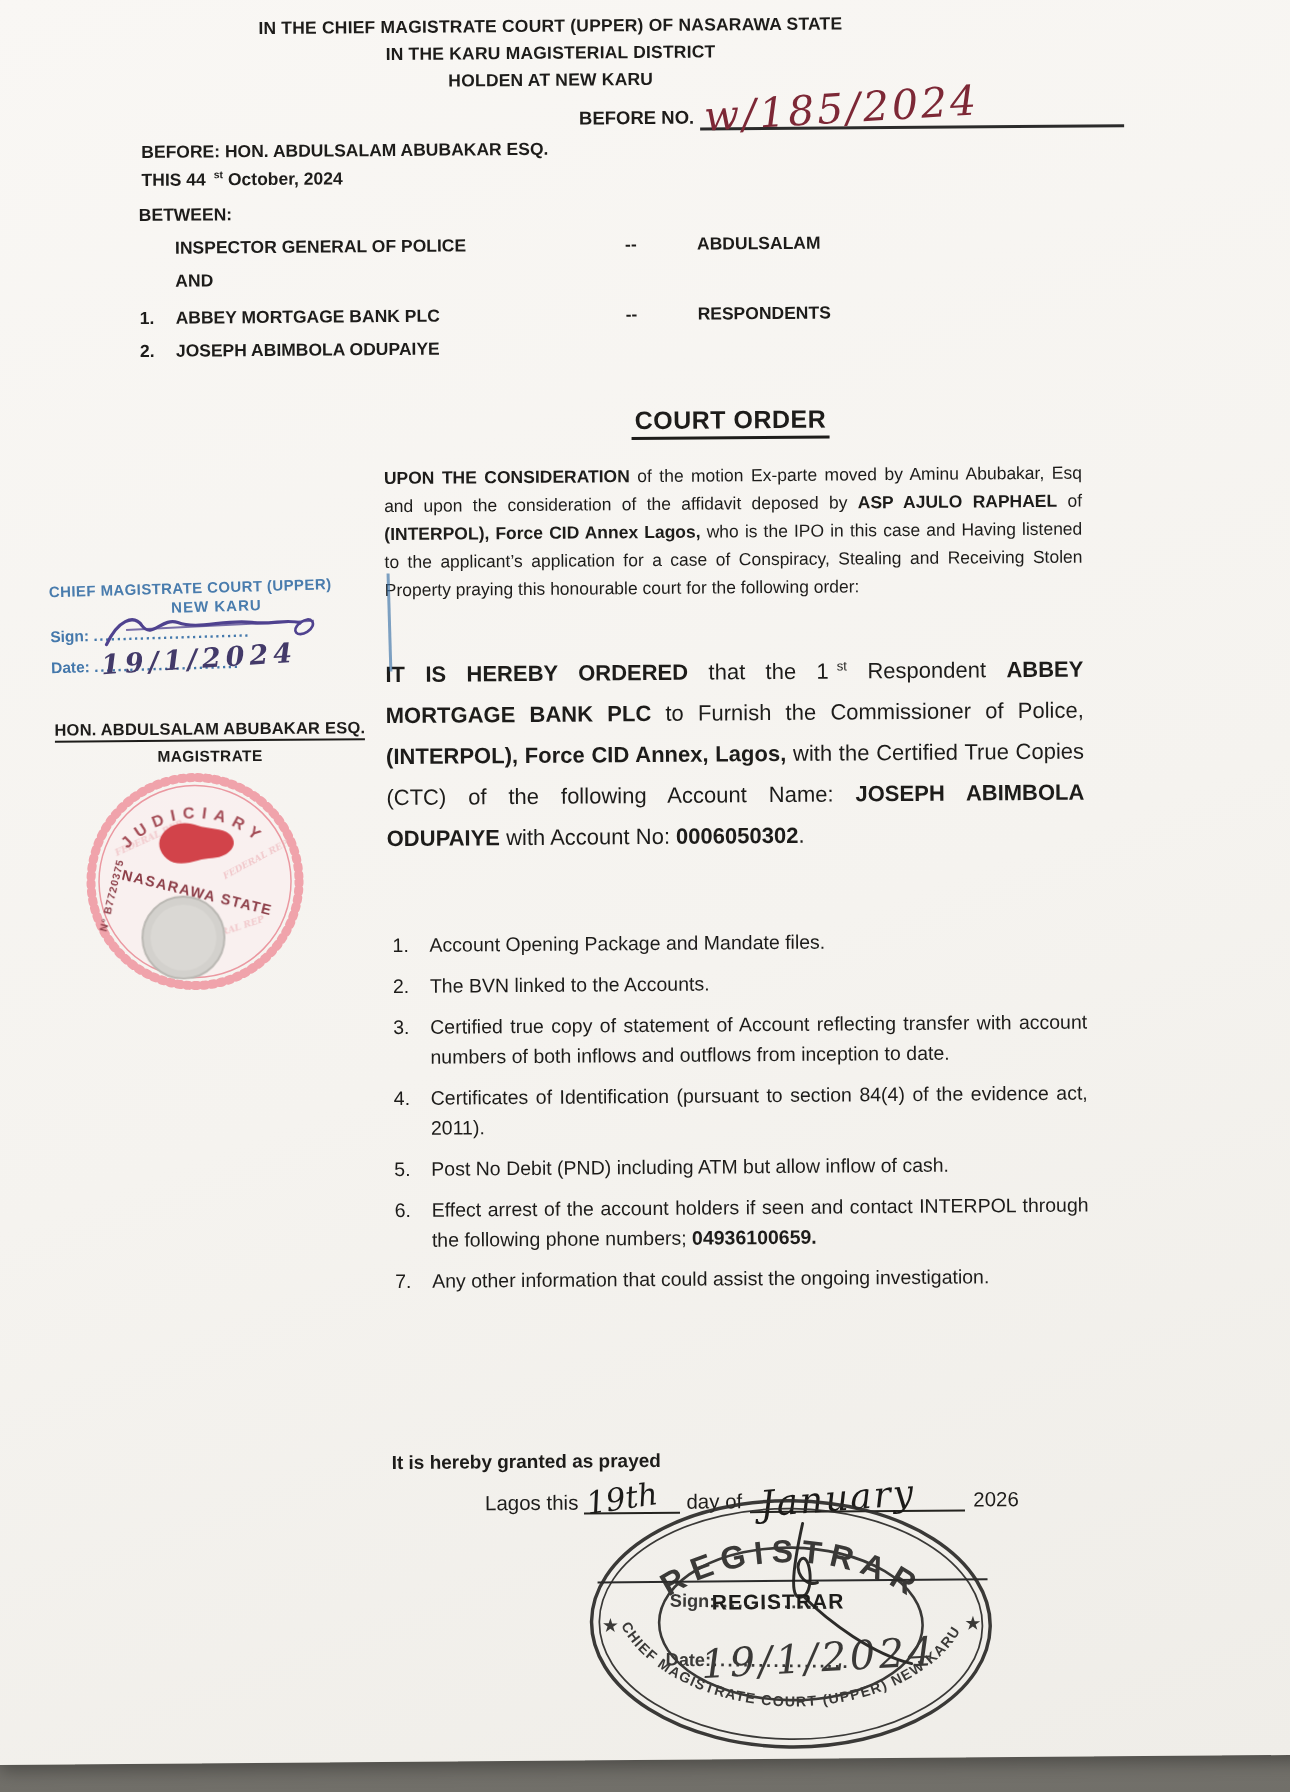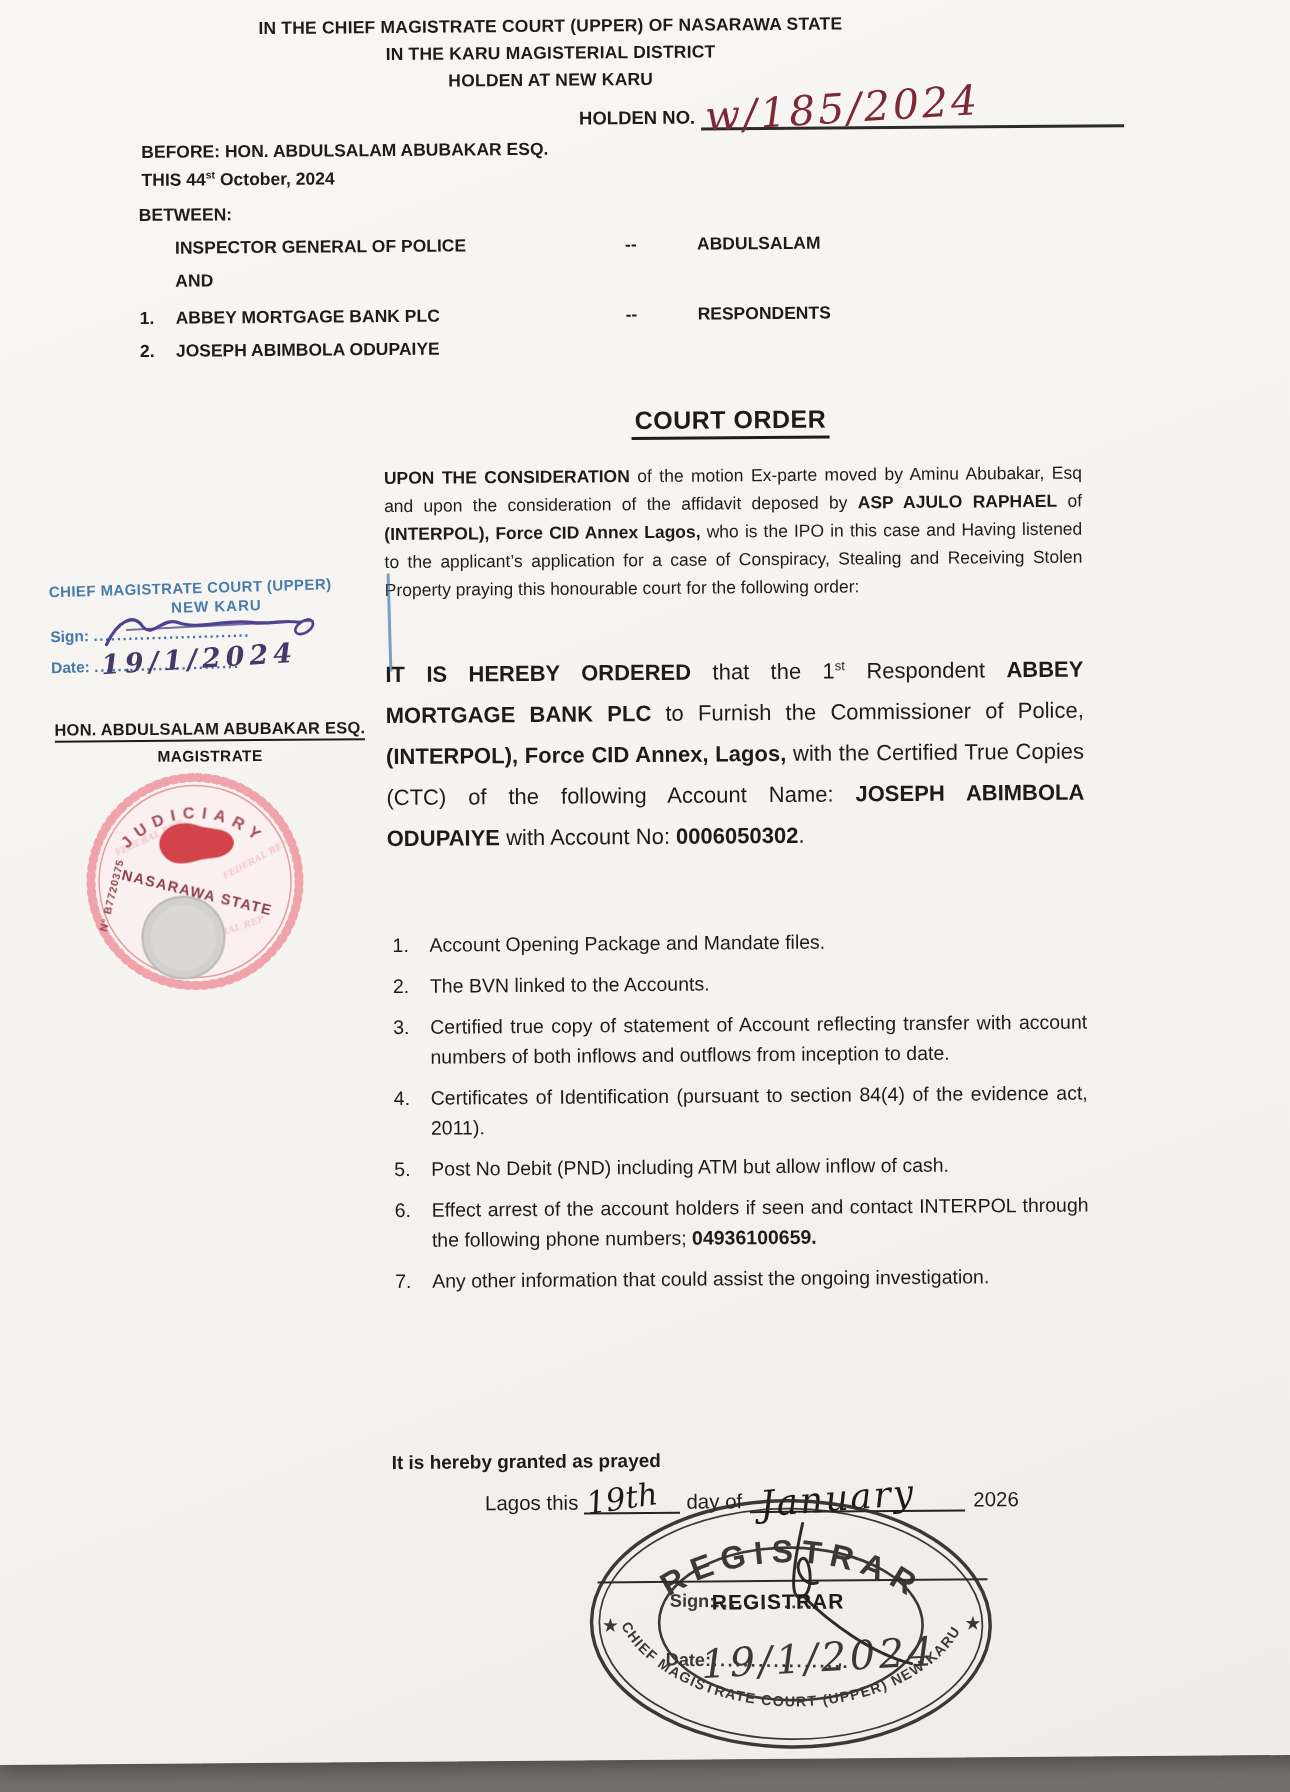--- a/index.html
+++ b/index.html
@@ -11,21 +11,21 @@
   }
   .sheet{
     position:absolute;top:-8px;left:-8px;width:1308px;height:1768px;
     background:linear-gradient(160deg,#f9f7f4 0%,#f5f3ef 55%,#efede8 100%);
     transform:rotate(-0.45deg);
     box-shadow:0 6px 18px rgba(0,0,0,.35);
     color:#1d1c1a;
   }
   .abs{position:absolute;}
   .b{font-weight:700;}
-  .sup{vertical-align:super;font-size:60%;line-height:0;}
+  .sup{vertical-align:super;font-size:60%;line-height:0;margin-left:8px;}
   .hw{font-family:"DejaVu Serif", serif;font-style:italic;}
 
   
   .header{top:20px;left:105px;width:920px;text-align:center;
     font-weight:700;font-size:17.5px;line-height:27px;letter-spacing:.2px;}
   .motion{top:96px;left:593px;width:545px;display:flex;align-items:flex-end;}
   .motion-label{font-weight:700;font-size:18.5px;white-space:nowrap;padding-bottom:2px;}
   .motion-line{flex:1;border-bottom:3px solid #2b2b2b;height:40px;position:relative;margin-left:6px;}
   .motion-hw{position:absolute;left:4px;bottom:-6px;font-size:41px;color:#7d2836;
     transform:rotate(-3deg);letter-spacing:3px;white-space:nowrap;}
@@ -90,21 +90,21 @@
 <body>
 
 <div class="sheet">
 
   <div class="abs header">
     <div>IN THE CHIEF MAGISTRATE COURT (UPPER) OF NASARAWA STATE</div>
     <div>IN THE KARU MAGISTERIAL DISTRICT</div>
     <div>HOLDEN AT NEW KARU</div>
   </div>
   <div class="abs motion">
-    <span class="motion-label">HOLDEN NO.</span>
+    <span class="motion-label">BEFORE NO.</span>
     <span class="motion-line">
       <span class="hw motion-hw">w/185/2024</span>
     </span>
   </div>
 
   <div class="abs before">
     <div>BEFORE: HON. ABDULSALAM ABUBAKAR ESQ.</div>
     <div><span>THIS 44</span><span class="sup">st</span><span> October, 2024</span></div>
   </div>
 

